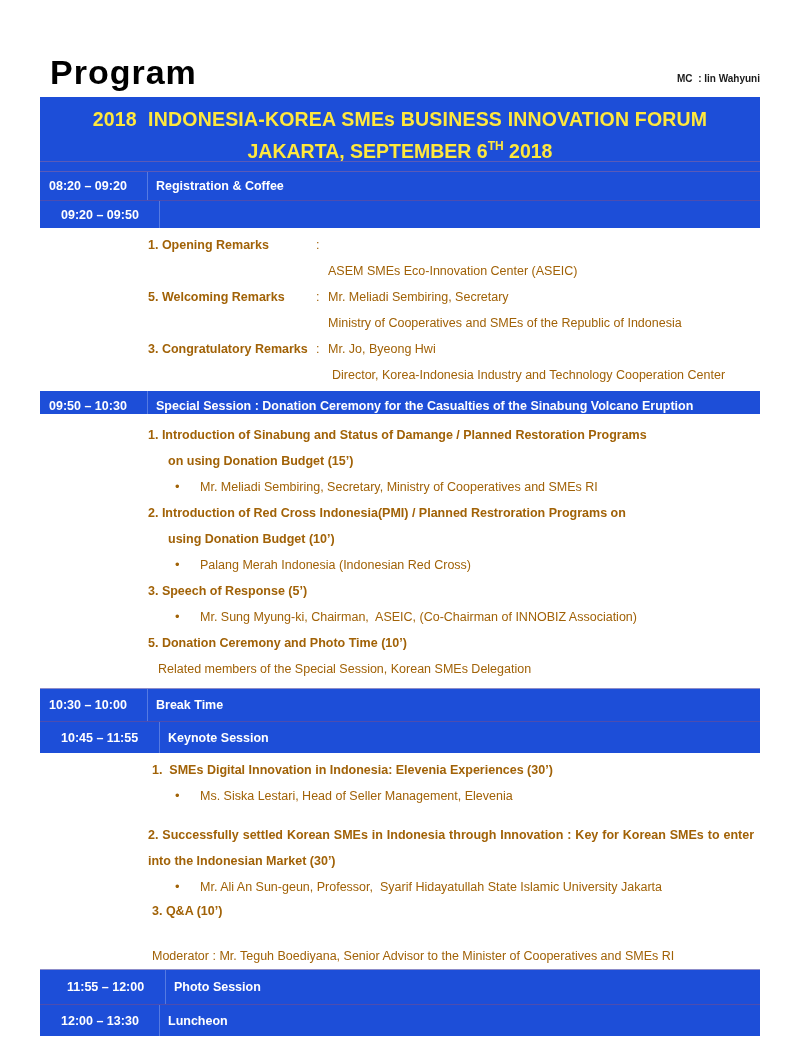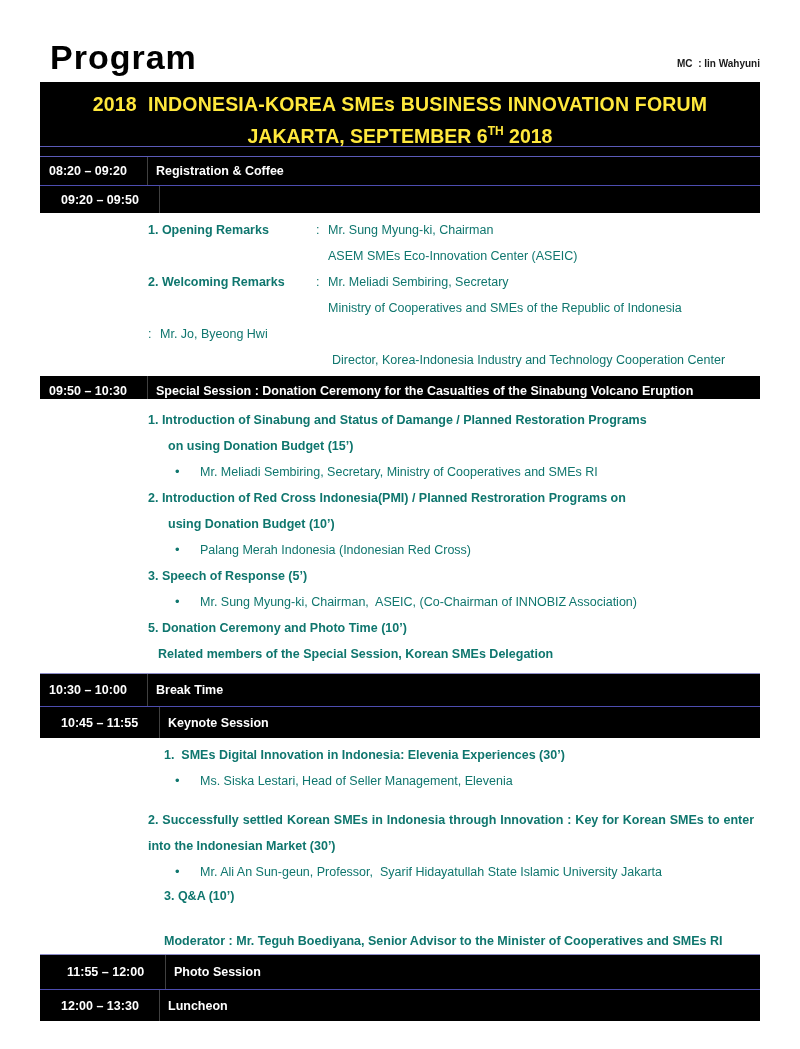--- a/index.html
+++ b/index.html
@@ -3,27 +3,27 @@
 <meta charset="utf-8">
 <style>
   html,body { margin:0; padding:0; background:#ffffff; }
   .page {
     width:800px; height:1049px; position:relative; overflow:hidden;
     background:#ffffff; color:#111111;
     font-family:"Liberation Sans", sans-serif;
   }
   
   .hdr { display:flex; justify-content:space-between; align-items:flex-end;
-         padding:35px 40px 5px 50px; height:42px; }
+         padding:50px 40px 5px 50px; height:42px; }
   .title { font-size:34px; font-weight:bold; letter-spacing:1px; line-height:40px; color:#000; }
   .mc { font-size:10px; font-weight:bold; margin-bottom:8px; color:#1a1a1a; }
 
   
   .tbl { margin-left:40px; width:720px; }
-  .navyseg { background:#000000; box-sizing:border-box; }
+  .navyseg { background:#1d4ed8; box-sizing:border-box; }
   .pre { white-space:pre-wrap; }
 
   
   .banner { height:64px; text-align:center; color:#FFE83C; font-weight:bold; }
   .banner .l1 { display:block; padding-top:9px; font-size:19.5px; line-height:27px; letter-spacing:0.2px; }
   .banner .l2 { display:block; font-size:19.5px; line-height:27px; }
   .banner sup { font-size:12px; }
   .spacer { height:9px; border-top:1px solid #5a5ab8; border-bottom:1px solid #5a5ab8; }
 
   
@@ -32,37 +32,37 @@
   .trow .t { width:108px; padding-left:9px; box-sizing:border-box;
              border-right:1px solid rgba(255,255,255,0.25); }
   .trow .s { padding-left:8px; flex:1; }
   .h28 { height:28px; line-height:28px; }
   .h30 { height:23px; line-height:30px; }
   .h32 { height:32px; line-height:32px; }
   .h34 { height:34px; line-height:34px;margin-left:18px; }
   .topline { border-top:1px solid #8d8dc9; }
 
   
-  .details { padding-left:108px; padding-right:6px; font-size:12.5px; color:#0f766e; box-sizing:border-box; }
+  .details { padding-left:108px; padding-right:6px; font-size:12.5px; color:#a16207; box-sizing:border-box; }
   .blk-opening { height:163px; padding-top:4px; }
   .blk-special { height:274px; padding-top:8px; }
   .blk-keynote { height:216px; padding-top:4px; }
 
   .orow { display:flex; line-height:26px; }
   .olab { width:168px; font-weight:bold; flex:none; }
   .ocol { width:12px; flex:none; }
   .oval { flex:1; }
   .ocont { margin-left:180px; line-height:26px; }
   .ocont.d { margin-left:184px; }
 
   .numln { font-weight:bold; line-height:26px; }
   .ind12 { margin-left:20px; }
   .ind10 { margin-left:10px; }
-  .ind4  { margin-left:16px; }
-  .plain { font-weight:bold; line-height:26px; }
+  .ind4  { margin-left:4px; }
+  .plain { font-weight:normal; line-height:26px; }
   .brow { display:flex; line-height:26px; }
   .bdot { margin-left:27px; width:25px; flex:none; font-size:13px; }
   .btxt { flex:1; }
 
   .kpara { margin-top:13px; font-weight:bold; line-height:26px; text-align:justify; }
   .kq { line-height:23px; }
   .kmod { margin-top:20px; line-height:26px; }
 </style>
 </head>
 <body>
@@ -88,30 +88,30 @@
       </div>
       <div class="trow h28">
         <div class="t">09:20 – 09:50</div>
       </div>
     </div>
 
     <div class="details blk-opening">
       <div class="orow">
         <span class="olab">1. Opening Remarks</span>
         <span class="ocol">:</span>
-        <span class="oval">Mr. Sung Myung-ki, Chairman</span>
       </div>
       <div class="ocont">ASEM SMEs Eco-Innovation Center (ASEIC)</div>
       <div class="orow">
-        <span class="olab">2. Welcoming Remarks</span>
+        <span class="olab">5. Welcoming Remarks</span>
         <span class="ocol">:</span>
         <span class="oval">Mr. Meliadi Sembiring, Secretary</span>
       </div>
       <div class="ocont">Ministry of Cooperatives and SMEs of the Republic of Indonesia</div>
       <div class="orow">
+        <span class="olab">3. Congratulatory Remarks</span>
         <span class="ocol">:</span>
         <span class="oval">Mr. Jo, Byeong Hwi</span>
       </div>
       <div class="ocont d">Director, Korea-Indonesia Industry and Technology Cooperation Center</div>
     </div>
 
     <div class="navyseg">
       <div class="trow h30">
         <div class="t">09:50 – 10:30</div>
         <div class="s">Special Session : Donation Ceremony for the Casualties of the Sinabung Volcano Eruption</div>

